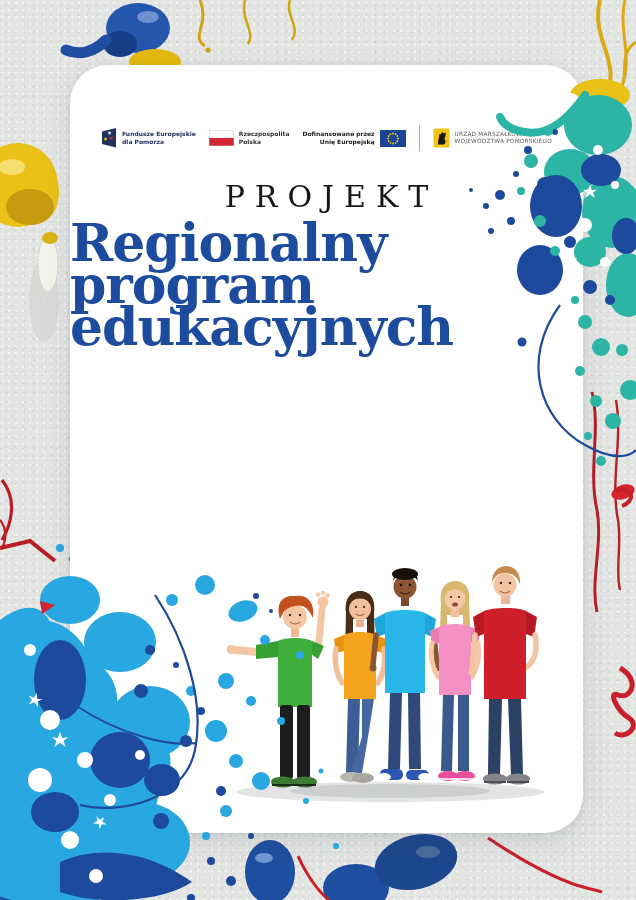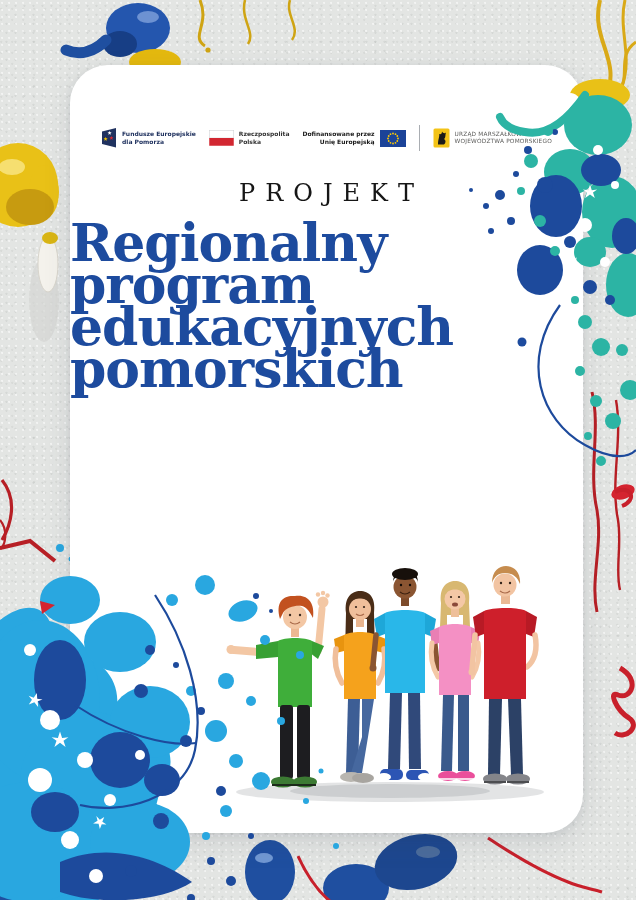--- a/index.html
+++ b/index.html
@@ -29,21 +29,21 @@
   .logo-item{display:flex;align-items:center;gap:5px;}
   .logo-text{font-size:6px;line-height:1.28;}
   .fe-text{color:#20325f;font-weight:bold;}
   .pl-text{color:#333333;font-weight:bold;}
   .co-text{color:#1b1b1b;font-weight:bold;text-align:right;}
   .um-text{color:#5d5d5b;font-size:5.8px;letter-spacing:.2px;}
   .logo-divider{width:1px;height:26px;background:#a9adb2;}
   
   .kicker{
     position:absolute;top:114px;left:0;right:0;text-align:center;
-    font-family:"DejaVu Serif",serif;font-size:24px;font-weight:400;
+    font-family:"DejaVu Serif",serif;font-size:30px;font-weight:400;
     letter-spacing:10px;text-indent:10px;color:#161616;
   }
   .title{position:absolute;top:157px;left:0;right:0;}
   .title-line{
     font-family:"DejaVu Serif",serif;font-weight:700;font-size:52px;
     line-height:42px;letter-spacing:-1px;color:#1d4b9e;white-space:nowrap;
   }
   
   .children-photo{position:absolute;left:152px;top:492px;width:330px;height:248px;}
 </style>
@@ -189,21 +189,20 @@
         </div>
       </div>
     </div>
 
     <div class="kicker">PROJEKT</div>
 
     <div class="title">
       <div class="title-line">Regionalny</div>
       <div class="title-line">program</div>
       <div class="title-line">edukacyjnych</div>
-      <div class="title-line">pomorskich</div>
     </div>
 
     <svg class="children-photo" viewBox="0 0 330 248">
       <ellipse cx="168" cy="235" rx="154" ry="10" fill="#c7cacc" opacity=".5"></ellipse>
       <ellipse cx="168" cy="234" rx="100" ry="7" fill="#b0b3b6" opacity=".45"></ellipse>
 
       <g>
         <path d="M96,94 L100,52" stroke="#f3c7a4" stroke-width="7" stroke-linecap="round" fill="none"></path>
         <circle cx="101" cy="45" r="5.5" fill="#f3c7a4"></circle>
         <circle cx="96" cy="37.5" r="2.2" fill="#f3c7a4"></circle>

